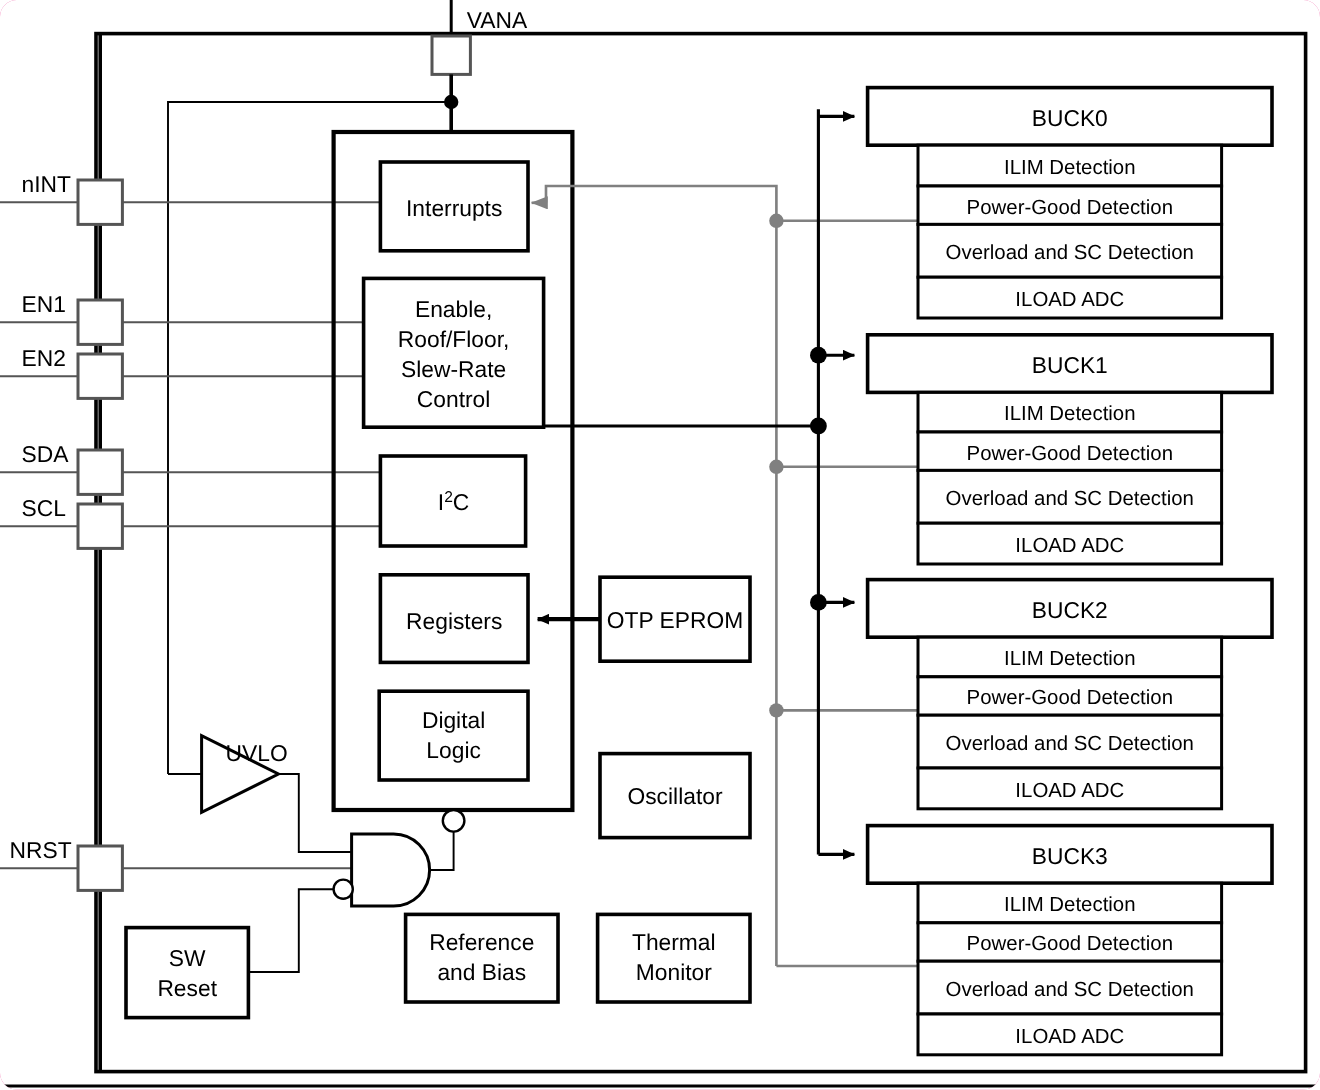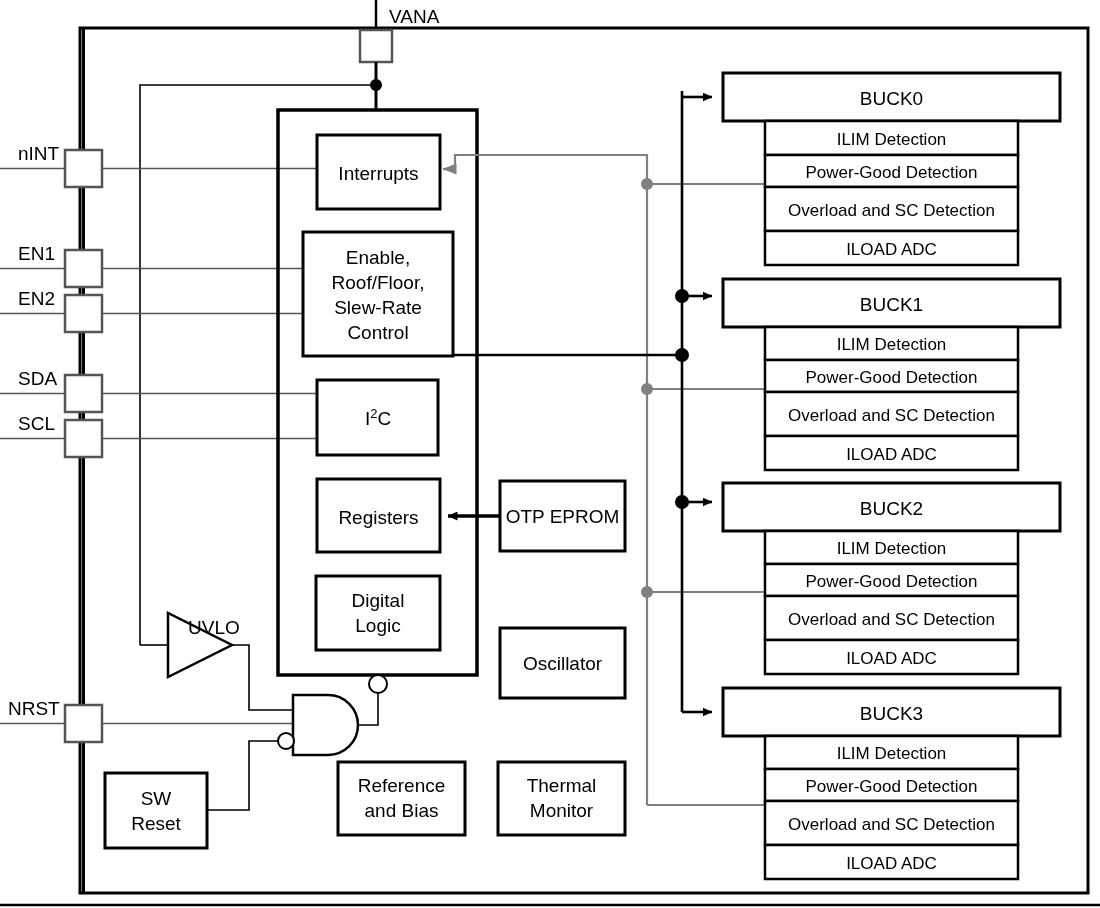--- a/index.html
+++ b/index.html
@@ -1,18 +1,18 @@
 <!DOCTYPE html>
 <html><head>
 <meta charset="utf-8">
 <title>Block Diagram</title>
 <style>
   html,body{margin:0;padding:0;background:#ffffff;}
   body{font-family:"Liberation Sans", sans-serif;}
-  #stage{position:relative;width:1100px;height:908px;background:#ec4899;overflow:hidden;}
+  #stage{position:relative;width:1100px;height:908px;background:#ec4899;overflow:hidden;border-radius:14px;}
   svg{display:block;}
   text{font-family:"Liberation Sans", sans-serif; fill:#000; }
   .blk{font-size:19px;}
   .sub{font-size:17px;}
   .buckhdr{font-size:19px;}
   .pinlbl{font-size:19px;}
 </style>
 </head>
 <body>
 

